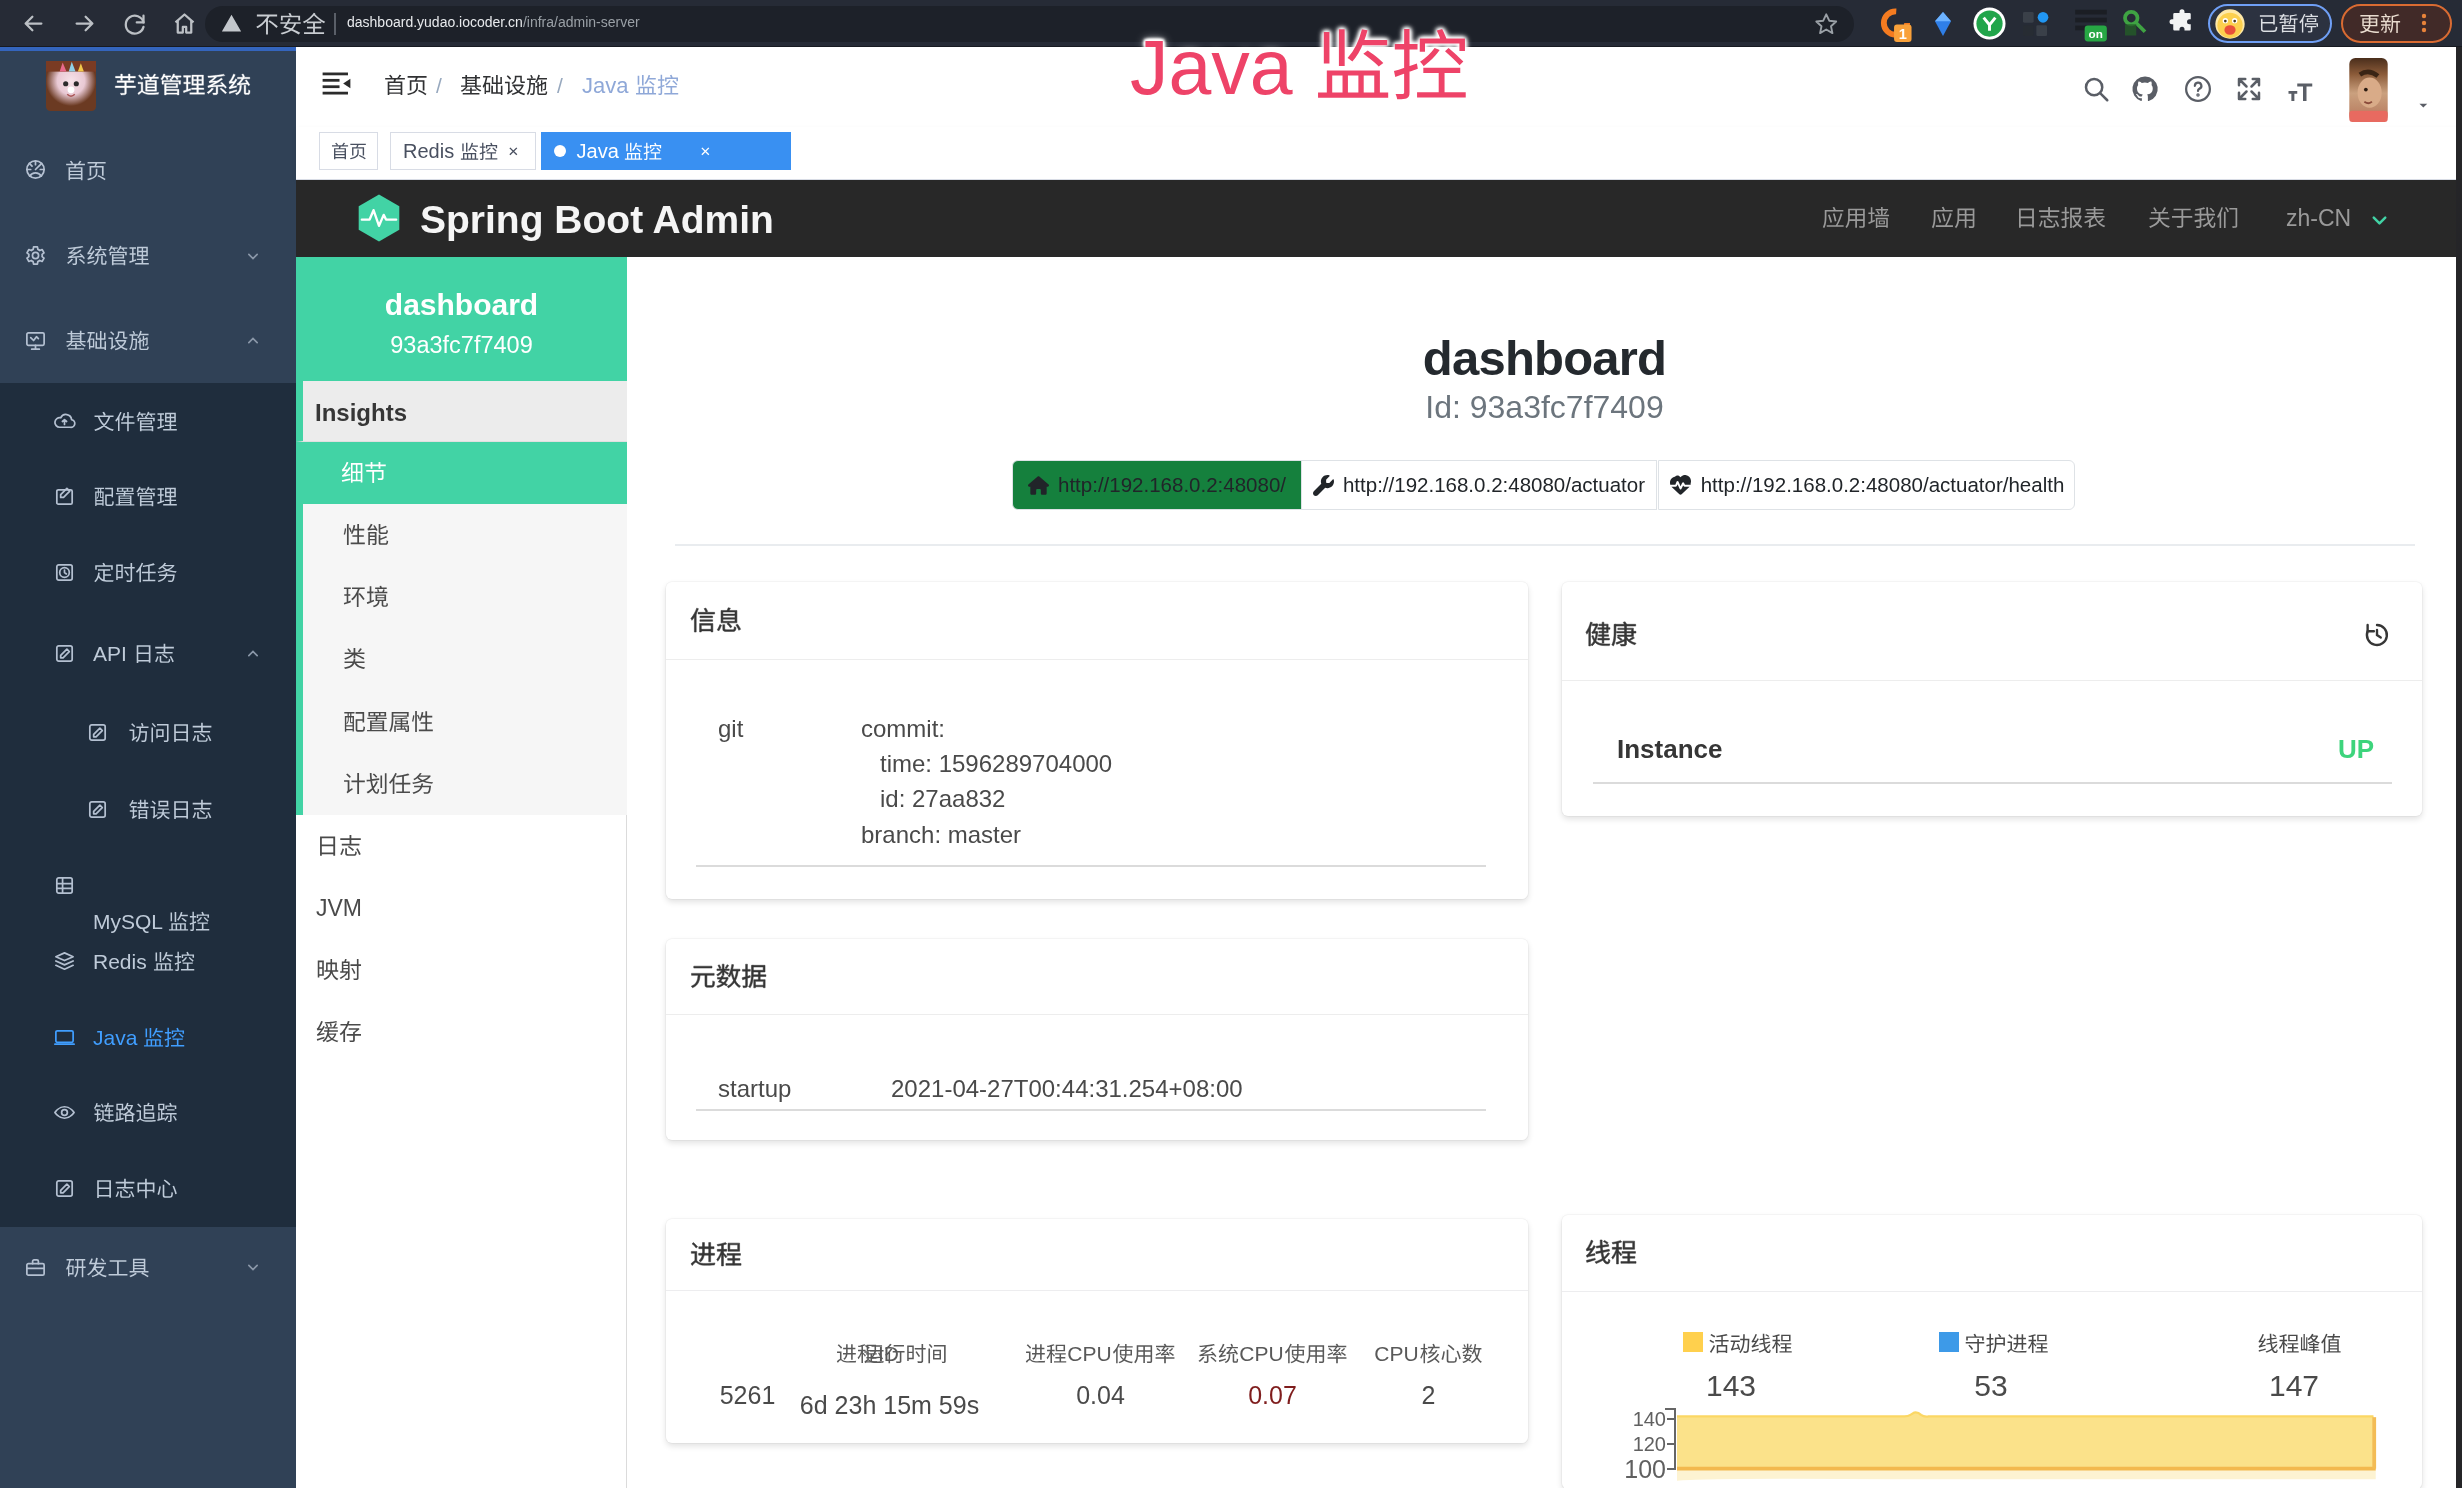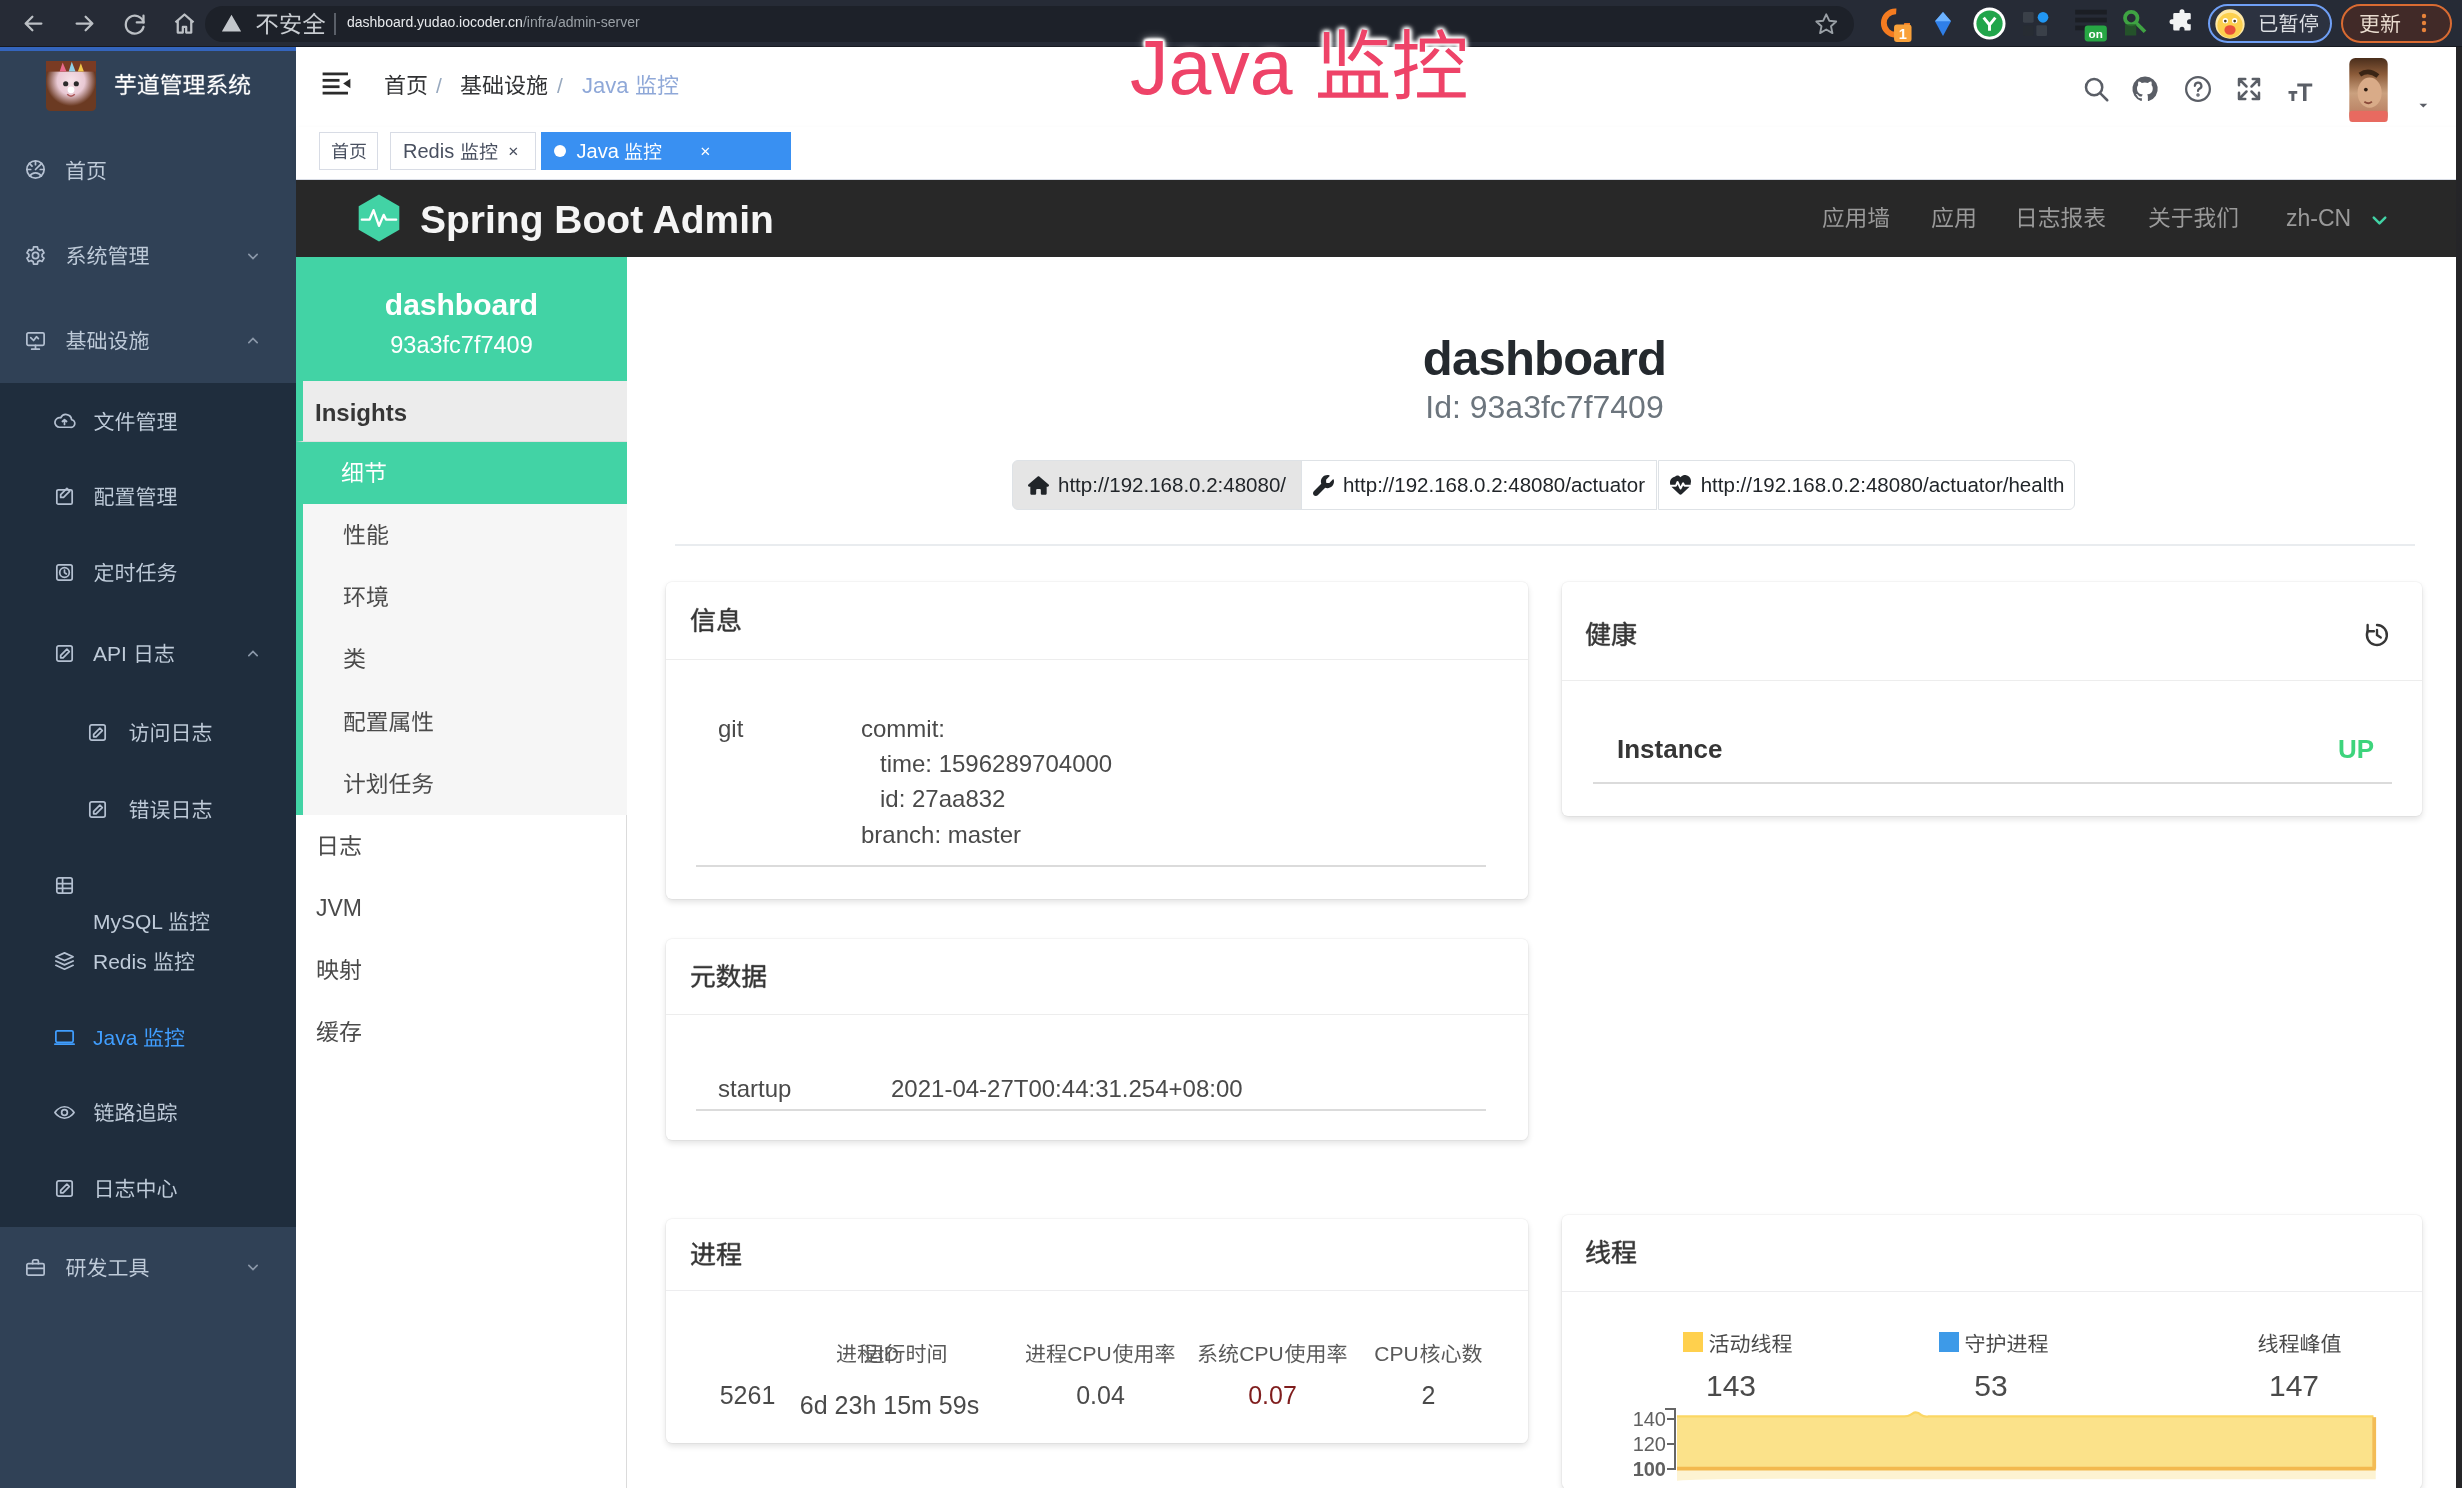--- a/index.html
+++ b/index.html
@@ -603,21 +603,21 @@
       </g>
     </svg></div>
 <div class="ab" style="left:316px;top:1016px;font-size:23px;color:#4a4a4a;font-weight:400;letter-spacing:0;white-space:nowrap;line-height:33px;"><svg class="z " style="width:46px;height:23px;vertical-align:-2.7px;" viewBox="0 0 2000 1000">
       <g transform="translate(0,880) scale(1,-1)" fill="currentColor">
         <use href="#g7F13" x="0"></use>
         <use href="#g5B58" x="1000"></use>
       </g>
     </svg></div>
 <div class="ab" style="left:627px;top:323px;width:1835px;text-align:center;font-size:49px;color:#24292e;font-weight:700;letter-spacing:0;white-space:nowrap;line-height:70px;letter-spacing:-0.8px">dashboard</div>
 <div class="ab" style="left:627px;top:384px;width:1835px;text-align:center;font-size:32px;color:#6c757d;font-weight:400;letter-spacing:0;white-space:nowrap;line-height:46px;">Id: 93a3fc7f7409</div>
-<div class="ab" style="left:1012px;width:290px;border-radius:6px 0 0 6px;top:460px;height:50px;background:#e5e5e5;border:1.5px solid #dee2e6;font-size:20.5px;color:#212529;display:flex;align-items:center;justify-content:center"><svg style="margin-right:9px" width="21" height="21" viewBox="0 0 576 512" fill="#212529">
+<div class="ab" style="left:1012px;width:290px;border-radius:6px 0 0 6px;top:460px;height:50px;background:#15803d;border:1.5px solid #dee2e6;font-size:20.5px;color:#212529;display:flex;align-items:center;justify-content:center"><svg style="margin-right:9px" width="21" height="21" viewBox="0 0 576 512" fill="#212529">
       <path d="M575.8 255.5c0 18-15 32.1-32 32.1h-32l.7 160.2c0 2.7-.2 5.4-.5 8.1V472c0 22.1-17.9 40-40 40H456c-1.1 0-2.2 0-3.3-.1c-1.4.1-2.8.1-4.2.1H416 392c-22.1 0-40-17.9-40-40V448 384c0-17.7-14.3-32-32-32H256c-17.7 0-32 14.3-32 32v64 24c0 22.1-17.9 40-40 40H160 128.1c-1.5 0-3-.1-4.5-.2c-1.2.1-2.4.2-3.6.2H104c-22.1 0-40-17.9-40-40V360c0-.9 0-1.9.1-2.8V287.6H32c-18 0-32-14-32-32.1c0-9 3-17 10-24L266.4 8c7-7 15-8 22-8s15 2 21 7L564.8 231.5c8 7 12 15 11 24z"></path>
     </svg>http://192.168.0.2:48080/</div>
 <div class="ab" style="left:1301px;width:356px;border-left:none;top:460px;height:50px;background:#fff;border:1.5px solid #dee2e6;font-size:20.5px;color:#212529;display:flex;align-items:center;justify-content:center"><svg style="margin-right:9px" width="21" height="21" viewBox="0 0 512 512" fill="#212529">
       <path d="M352 320c88.4 0 160-71.6 160-160c0-15.3-2.2-30.1-6.2-44.2c-3.1-10.8-16.4-13.2-24.3-5.3l-76.8 76.8c-3 3-7.1 4.7-11.3 4.7H336c-8.8 0-16-7.2-16-16V118.6c0-4.2 1.7-8.3 4.7-11.3l76.8-76.8c7.9-7.9 5.4-21.2-5.3-24.3C382.1 2.2 367.3 0 352 0C263.6 0 192 71.6 192 160c0 19.1 3.4 37.5 9.5 54.5L19.9 396.1C7.2 408.8 0 426.1 0 444.1C0 481.6 30.4 512 67.9 512c18 0 35.3-7.2 48-19.9L297.5 310.5c17 6.2 35.4 9.5 54.5 9.5z"></path>
     </svg>http://192.168.0.2:48080/actuator</div>
 <div class="ab" style="left:1658px;width:417px;border-left:none;border-radius:0 6px 6px 0;top:460px;height:50px;background:#fff;border:1.5px solid #dee2e6;font-size:20.5px;color:#212529;display:flex;align-items:center;justify-content:center"><svg style="margin-right:9px" width="23" height="21" viewBox="0 0 512 512" fill="#212529">
       <path d="M228.3 469.1L47.6 300.4c-4.2-3.9-8.2-8.1-11.9-12.4h87c22.6 0 43-13.6 51.7-34.5l10.5-25.2 49.3 109.5c3.8 8.5 12.1 14 21.4 14.1s17.8-5 22-13.3L320 253.7l1.7 3.4c9.5 19 28.9 31 50.1 31H476.3c-3.7 4.3-7.7 8.5-11.9 12.4L283.7 469.1c-7.5 7-17.4 10.9-27.7 10.9s-20.2-3.9-27.7-10.9zM503.7 240h-132c-3 0-5.8-1.7-7.2-4.4l-23.2-46.3c-4.1-8.1-12.4-13.3-21.5-13.3s-17.4 5.1-21.5 13.3l-41.4 82.8L205.9 158.2c-3.9-8.7-12.7-14.3-22.2-14.1s-18.1 5.9-21.8 14.8l-31.8 76.3c-1.2 3-4.2 4.9-7.4 4.9H16c-2.6 0-5 .4-7.3 1.1C3 225.2 0 208.2 0 190.9v-5.8c0-69.9 50.5-129.5 119.4-141C165-3.6 211.4 11.3 244 44l12 12 12-12c32.6-32.7 79-47.6 124.6-39.9C461.5 15.6 512 75.2 512 145.1v5.8c0 16.9-2.8 33.5-8.3 49.1z"></path>
     </svg>http://192.168.0.2:48080/actuator/health</div>
 <div class="ab" style="left:675px;top:544px;width:1740px;height:1.5px;background:#e9ecef"></div>
 <div class="ab" style="left:666px;top:582px;width:862px;height:317px;background:#fff;border-radius:6px;box-shadow:0 3px 6px rgba(10,10,10,.12),0 0 0 0.8px rgba(10,10,10,.04)"></div>
@@ -752,21 +752,21 @@
         <use href="#g7A0B" x="1000"></use>
         <use href="#g5CF0" x="2000"></use>
         <use href="#g503C" x="3000"></use>
       </g>
     </svg></div>
 <div class="ab" style="left:1655px;top:1364px;width:152px;text-align:center;font-size:30px;color:#4a4a4a;font-weight:400;letter-spacing:0;white-space:nowrap;line-height:44px;">143</div>
 <div class="ab" style="left:1915px;top:1364px;width:152px;text-align:center;font-size:30px;color:#4a4a4a;font-weight:400;letter-spacing:0;white-space:nowrap;line-height:44px;">53</div>
 <div class="ab" style="left:2218px;top:1364px;width:152px;text-align:center;font-size:30px;color:#4a4a4a;font-weight:400;letter-spacing:0;white-space:nowrap;line-height:44px;">147</div>
 <div class="ab" style="left:1608px;top:1405px;width:58px;text-align:right;font-size:20px;color:#606060;font-weight:400;letter-spacing:0;white-space:nowrap;line-height:28px;">140</div>
 <div class="ab" style="left:1608px;top:1430px;width:58px;text-align:right;font-size:20px;color:#606060;font-weight:400;letter-spacing:0;white-space:nowrap;line-height:28px;">120</div>
-<div class="ab" style="left:1608px;top:1455px;width:58px;text-align:right;font-size:20px;color:#606060;font-weight:700;letter-spacing:0;white-space:nowrap;line-height:28px;">100</div>
+<div class="ab" style="left:1608px;top:1455px;width:58px;text-align:right;font-size:25px;color:#606060;font-weight:400;letter-spacing:0;white-space:nowrap;line-height:28px;">100</div>
 <div class="ab" style="left:1674px;top:1408px;width:1.5px;height:61px;background:#666"></div>
 <div class="ab" style="left:1665px;top:1408px;width:10.6px;height:1.5px;background:#666"></div>
 <div class="ab" style="left:1667px;top:1418px;width:9px;height:1.5px;background:#666"></div>
 <div class="ab" style="left:1667px;top:1443px;width:9px;height:1.5px;background:#666"></div>
 <div class="ab" style="left:1667px;top:1468px;width:9px;height:1.5px;background:#666"></div>
 <svg class="ab" style="left:1677px;top:1411px" width="701" height="76" viewBox="0 0 925 100">
     <path d="M0 76 L0 92 Q40 88 300 90 L922 90 L922 76 Z" fill="#fdf3d2"></path>
     <path d="M0 7 L300 7 Q305 7 308 5 L313 2 Q318 1 322 5 Q326 8 332 7 L919 7 L919 75 L0 75 Z" fill="#fbe28a"></path>
     <path d="M0 7 L300 7 Q305 7 308 5 L313 2 Q318 1 322 5 Q326 8 332 7 L919 7" stroke="#fbd764" stroke-width="3" fill="none"></path>
     <path d="M0 76 L922 76" stroke="#f3b94e" stroke-width="5" fill="none"></path>

